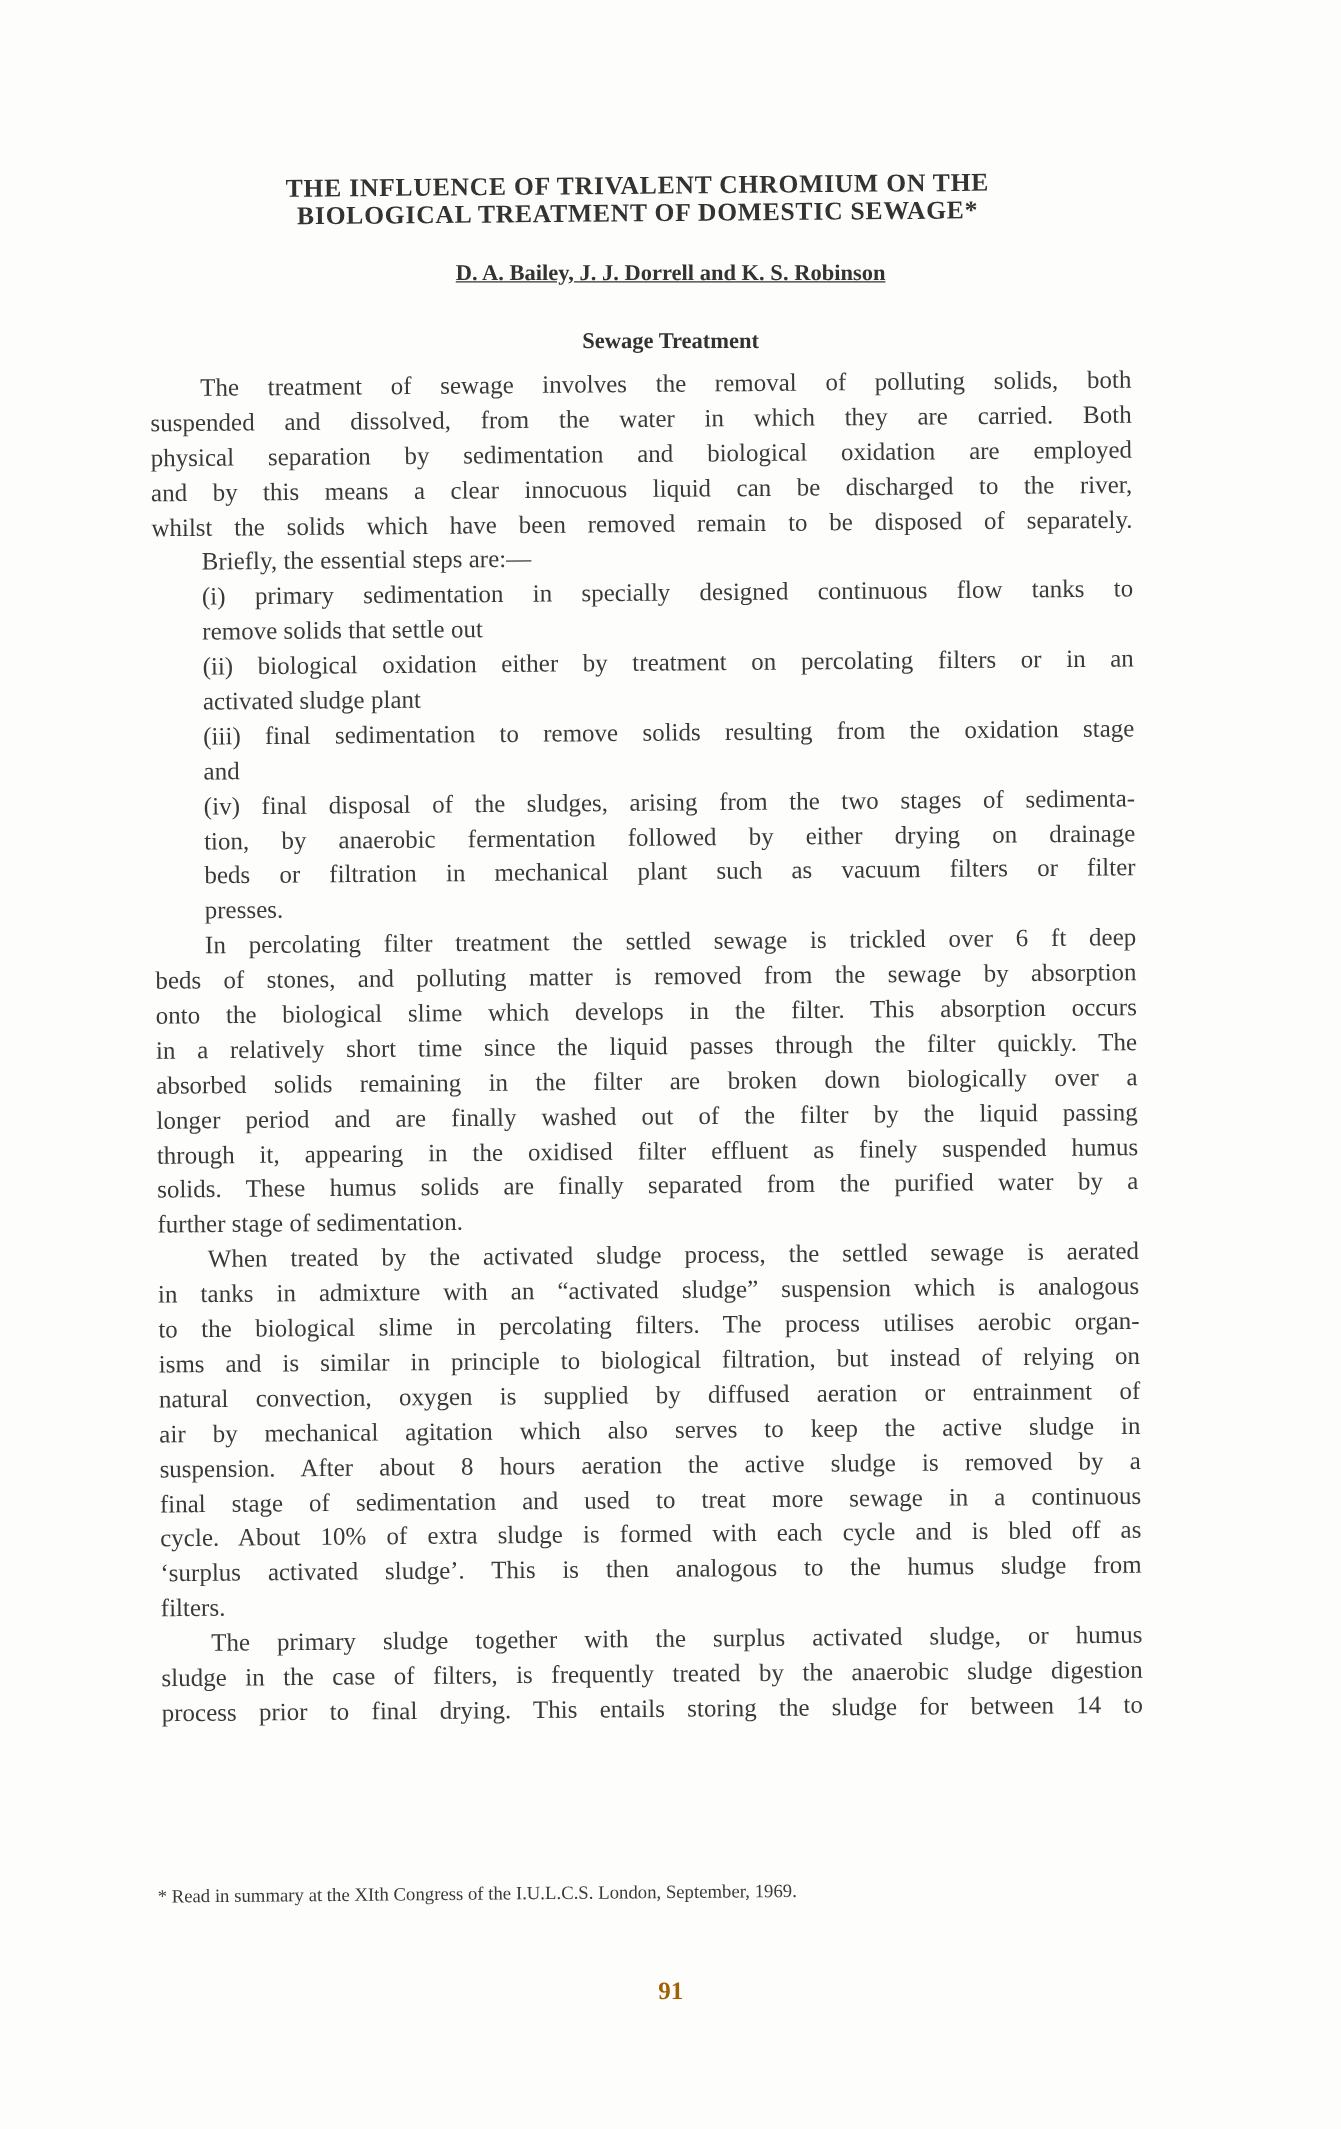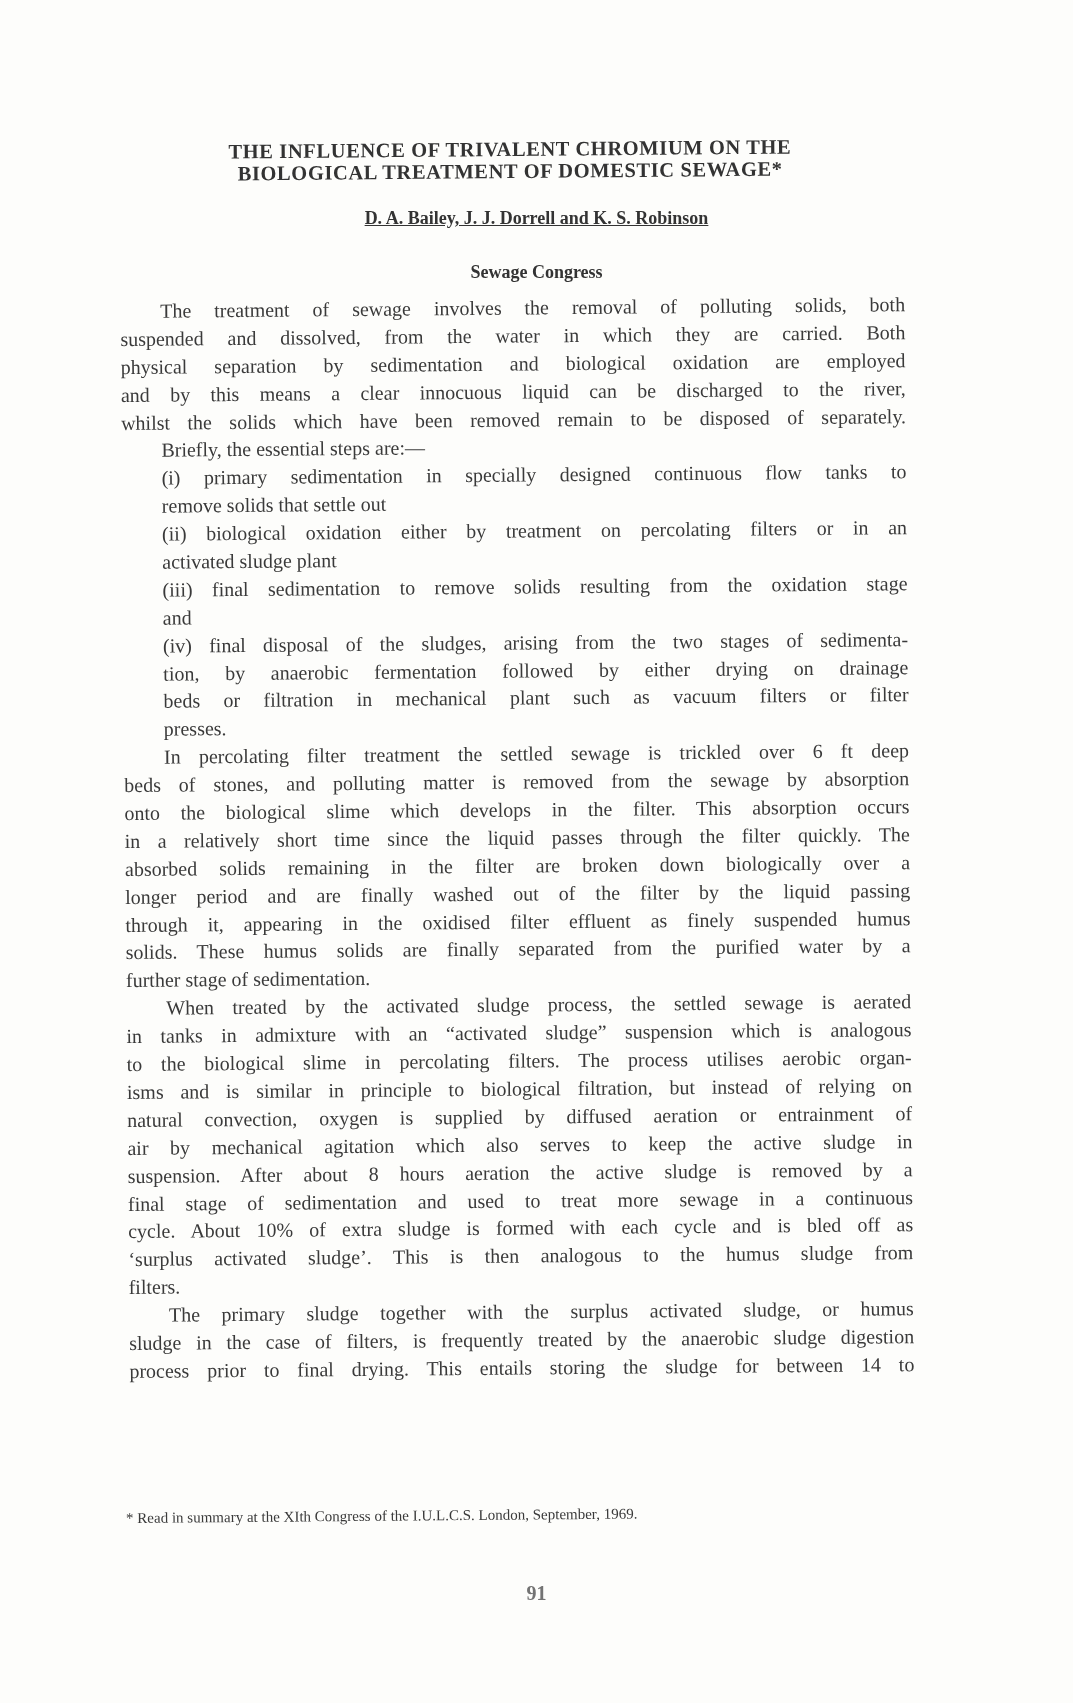--- a/index.html
+++ b/index.html
@@ -15,33 +15,33 @@
   .body { position: absolute; left: 120px; top: 298px; width: 785px;
           font-size: 20px; line-height: 27.9px; transform: rotate(-0.5deg);
           transform-origin: left top; }
   .line { white-space: nowrap; display: block; height: 27.9px; }
   .j { text-align: justify; text-align-last: justify; }
   .ind { padding-left: 40px; }
   .ind2 { padding-left: 40px; }
   .footnote { position: absolute; left: 126px; top: 1510px; width: 800px;
               font-size: 15px; color: #3a3a3a; transform: rotate(-0.5deg); transform-origin: left top; }
   .pagenum { position: absolute; left: 0; top: 1582px; width: 1073px; text-align: center;
-             font-size: 20px; font-weight: bold; color: #737373; }
+             font-size: 20px; font-weight: bold; color: #a16207; }
 </style>
 </head>
 <body>
 
 <div class="title">
   <div>THE INFLUENCE OF TRIVALENT CHROMIUM ON THE</div>
   <div>BIOLOGICAL TREATMENT OF DOMESTIC SEWAGE*</div>
 </div>
 
 <div class="authors">D. A. Bailey, J. J. Dorrell and K. S. Robinson</div>
 
-<div class="heading">Sewage Congress</div>
+<div class="heading">Sewage Treatment</div>
 
 <div class="body">
   <span class="line j ind">The treatment of sewage involves the removal of polluting solids, both</span>
   <span class="line j">suspended and dissolved, from the water in which they are carried. Both</span>
   <span class="line j">physical separation by sedimentation and biological oxidation are employed</span>
   <span class="line j">and by this means a clear innocuous liquid can be discharged to the river,</span>
   <span class="line j">whilst the solids which have been removed remain to be disposed of separately.</span>
   <span class="line ind2">Briefly, the essential steps are:—</span>
   <span class="line j ind2">(i) primary sedimentation in specially designed continuous flow tanks to</span>
   <span class="line ind2">remove solids that settle out</span>

